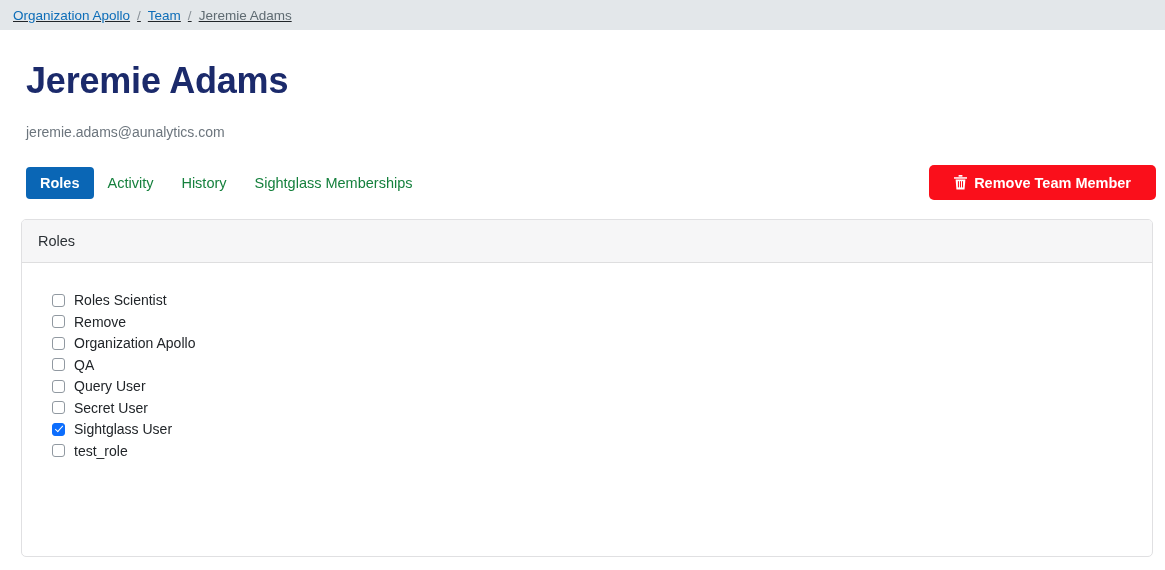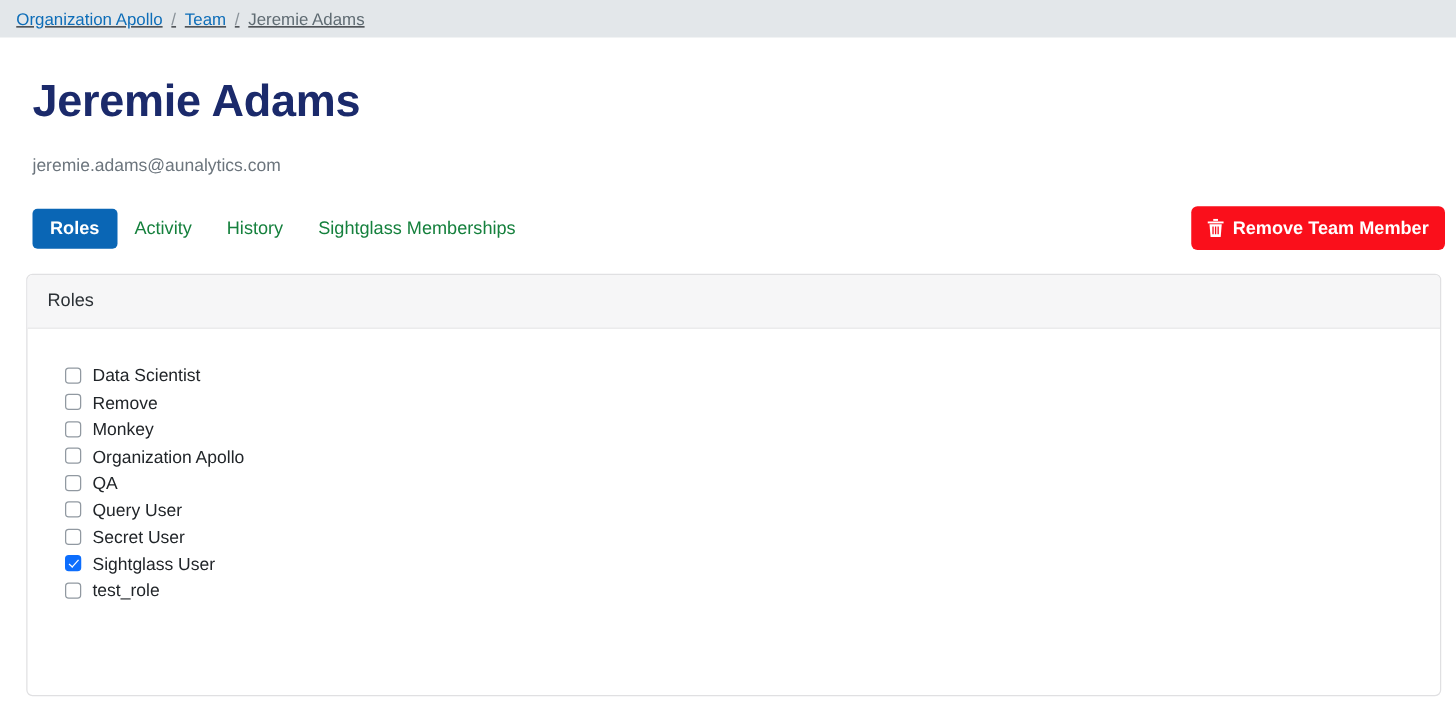--- a/index.html
+++ b/index.html
@@ -88,21 +88,21 @@
     display: flex;
     align-items: center;
     gap: 7px;
     background: #fa0f1b;
     color: #ffffff;
     border: none;
     border-radius: 5px;
     font-family: "Liberation Sans", sans-serif;
     font-size: 14.5px;
     font-weight: bold;
-    padding: 10px 13px;
+    padding: 10px 25px;
     cursor: pointer;
     white-space: nowrap;
     line-height: 1;
   }
   .trash-icon {
     display: inline-block;
     width: 13px;
     height: 15px;
     flex: none;
   }
@@ -205,31 +205,27 @@
   </button>
 </div>
 
 <div class="card">
   <div class="card-header">
     <span>Roles</span>
   </div>
   <div class="card-body">
     <div class="role-row">
       <input type="checkbox" class="cb" id="r0" style="">
-      <label class="role-label" for="r0">Data Scientist</label>
+      <label class="role-label" for="r0">Roles Scientist</label>
     </div>
     <div class="role-row">
       <input type="checkbox" class="cb" id="r1" style="">
       <label class="role-label" for="r1">Remove</label>
     </div>
     <div class="role-row">
-      <input type="checkbox" class="cb" id="r2" style="">
-      <label class="role-label" for="r2">Monkey</label>
-    </div>
-    <div class="role-row">
       <input type="checkbox" class="cb" id="r3" style="">
       <label class="role-label" for="r3">Organization Apollo</label>
     </div>
     <div class="role-row">
       <input type="checkbox" class="cb" id="r4" style="">
       <label class="role-label" for="r4">QA</label>
     </div>
     <div class="role-row">
       <input type="checkbox" class="cb" id="r5" style="">
       <label class="role-label" for="r5">Query User</label>

